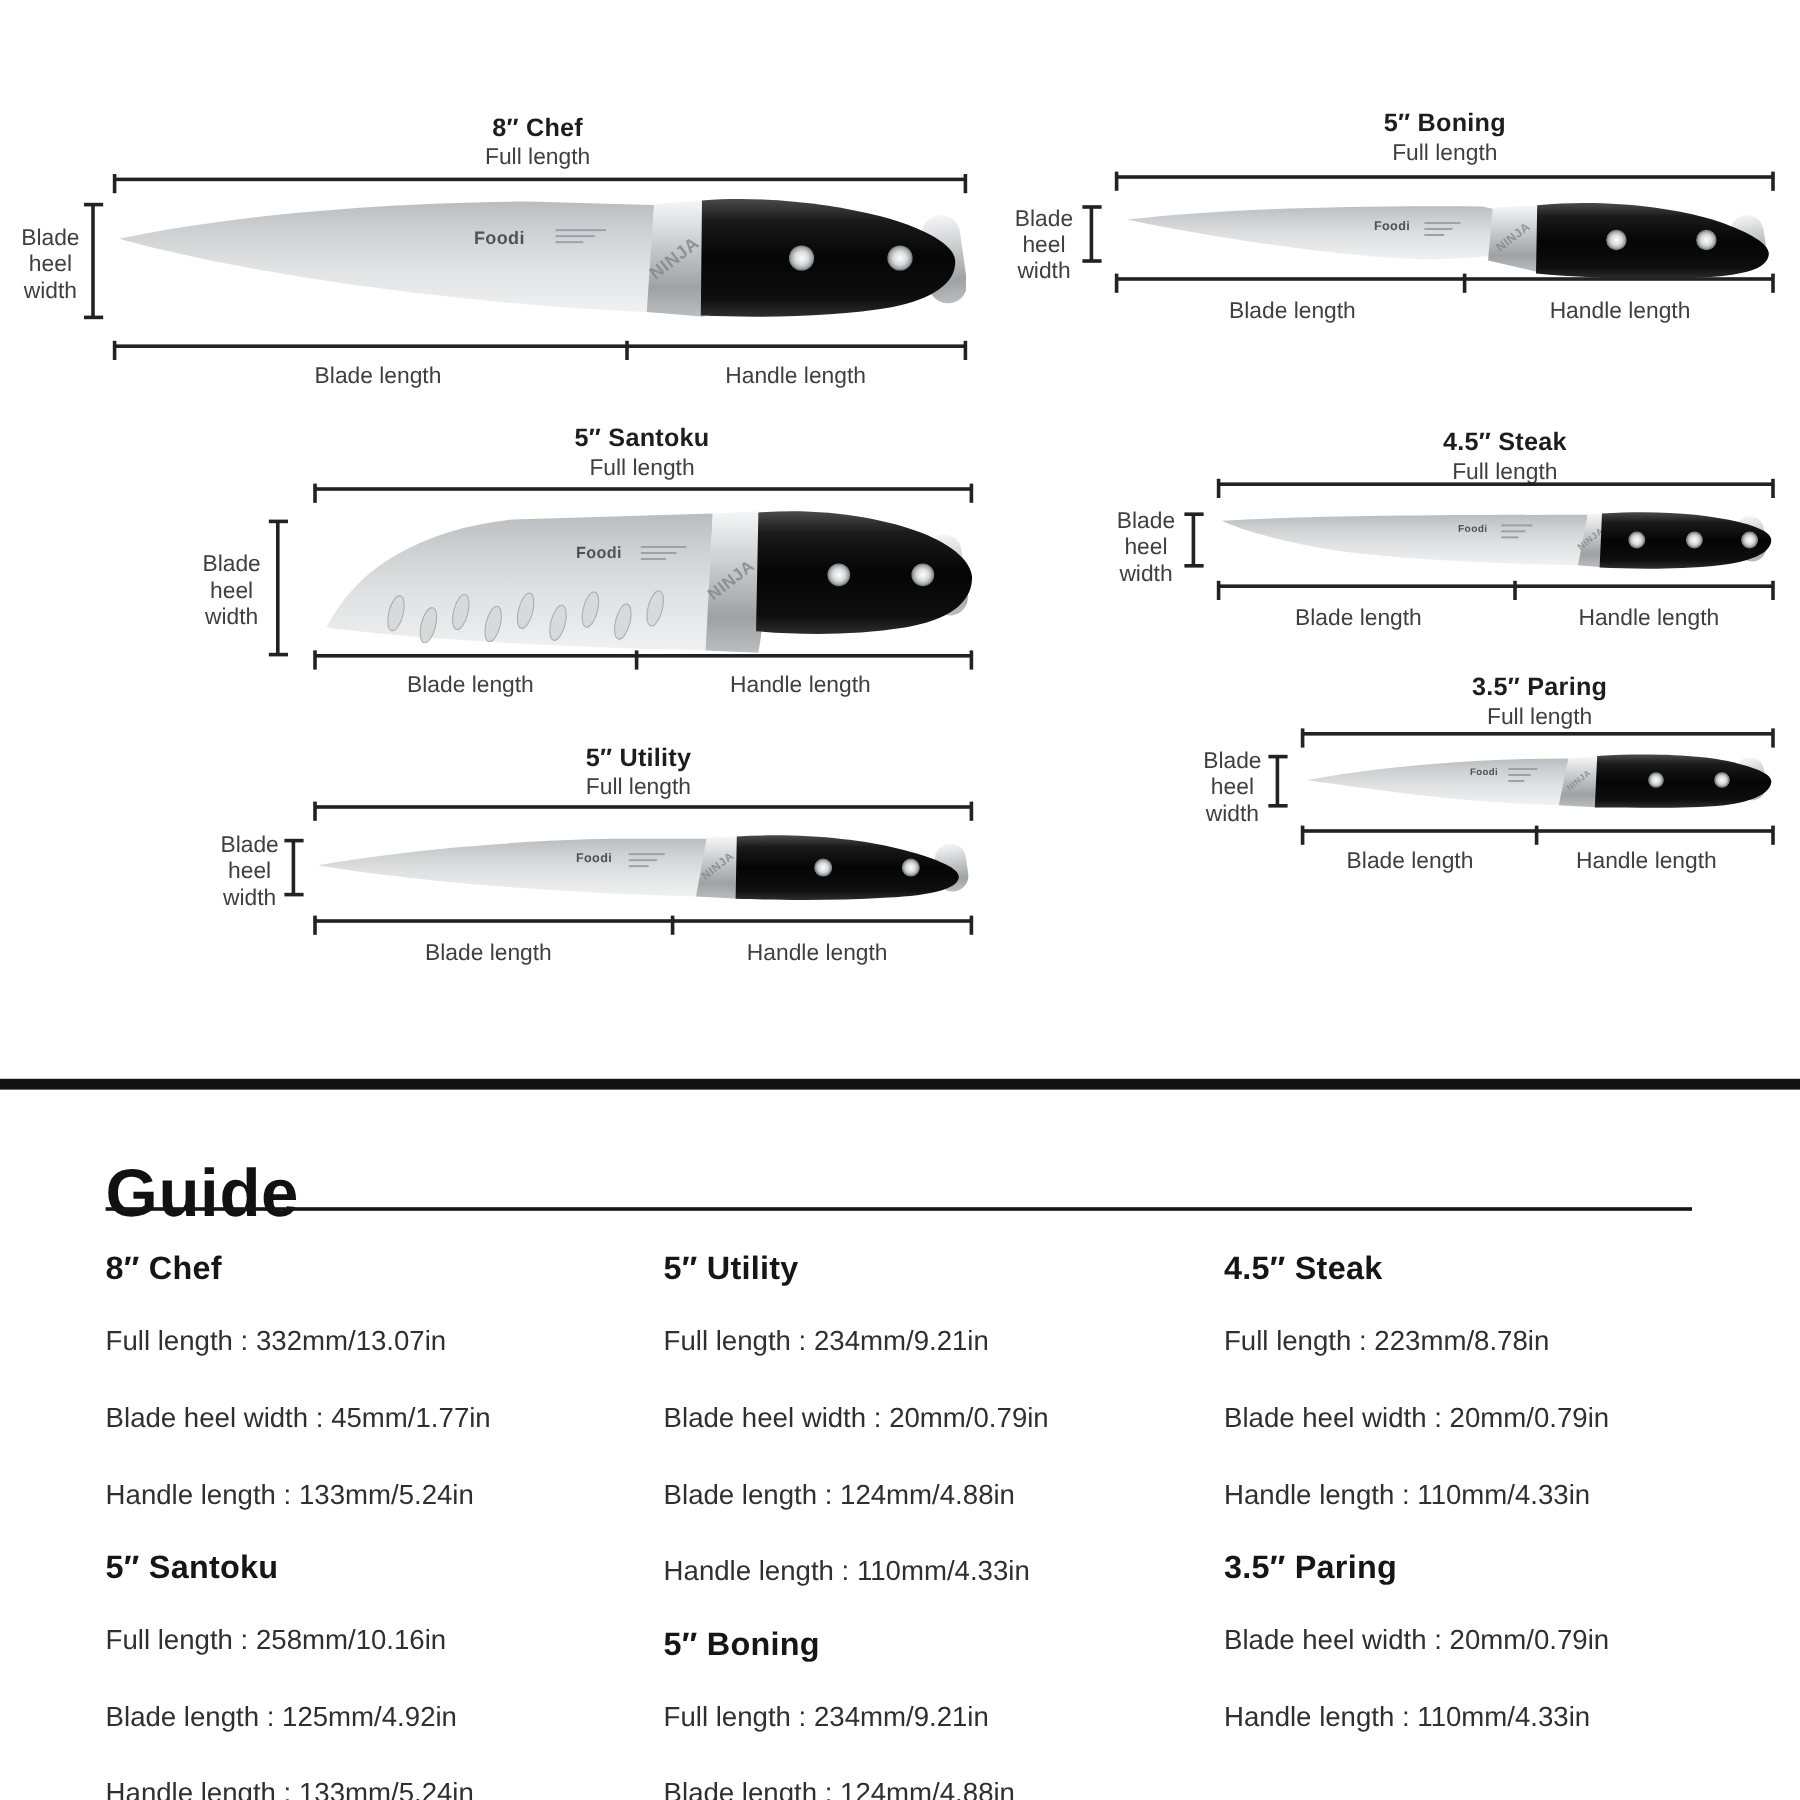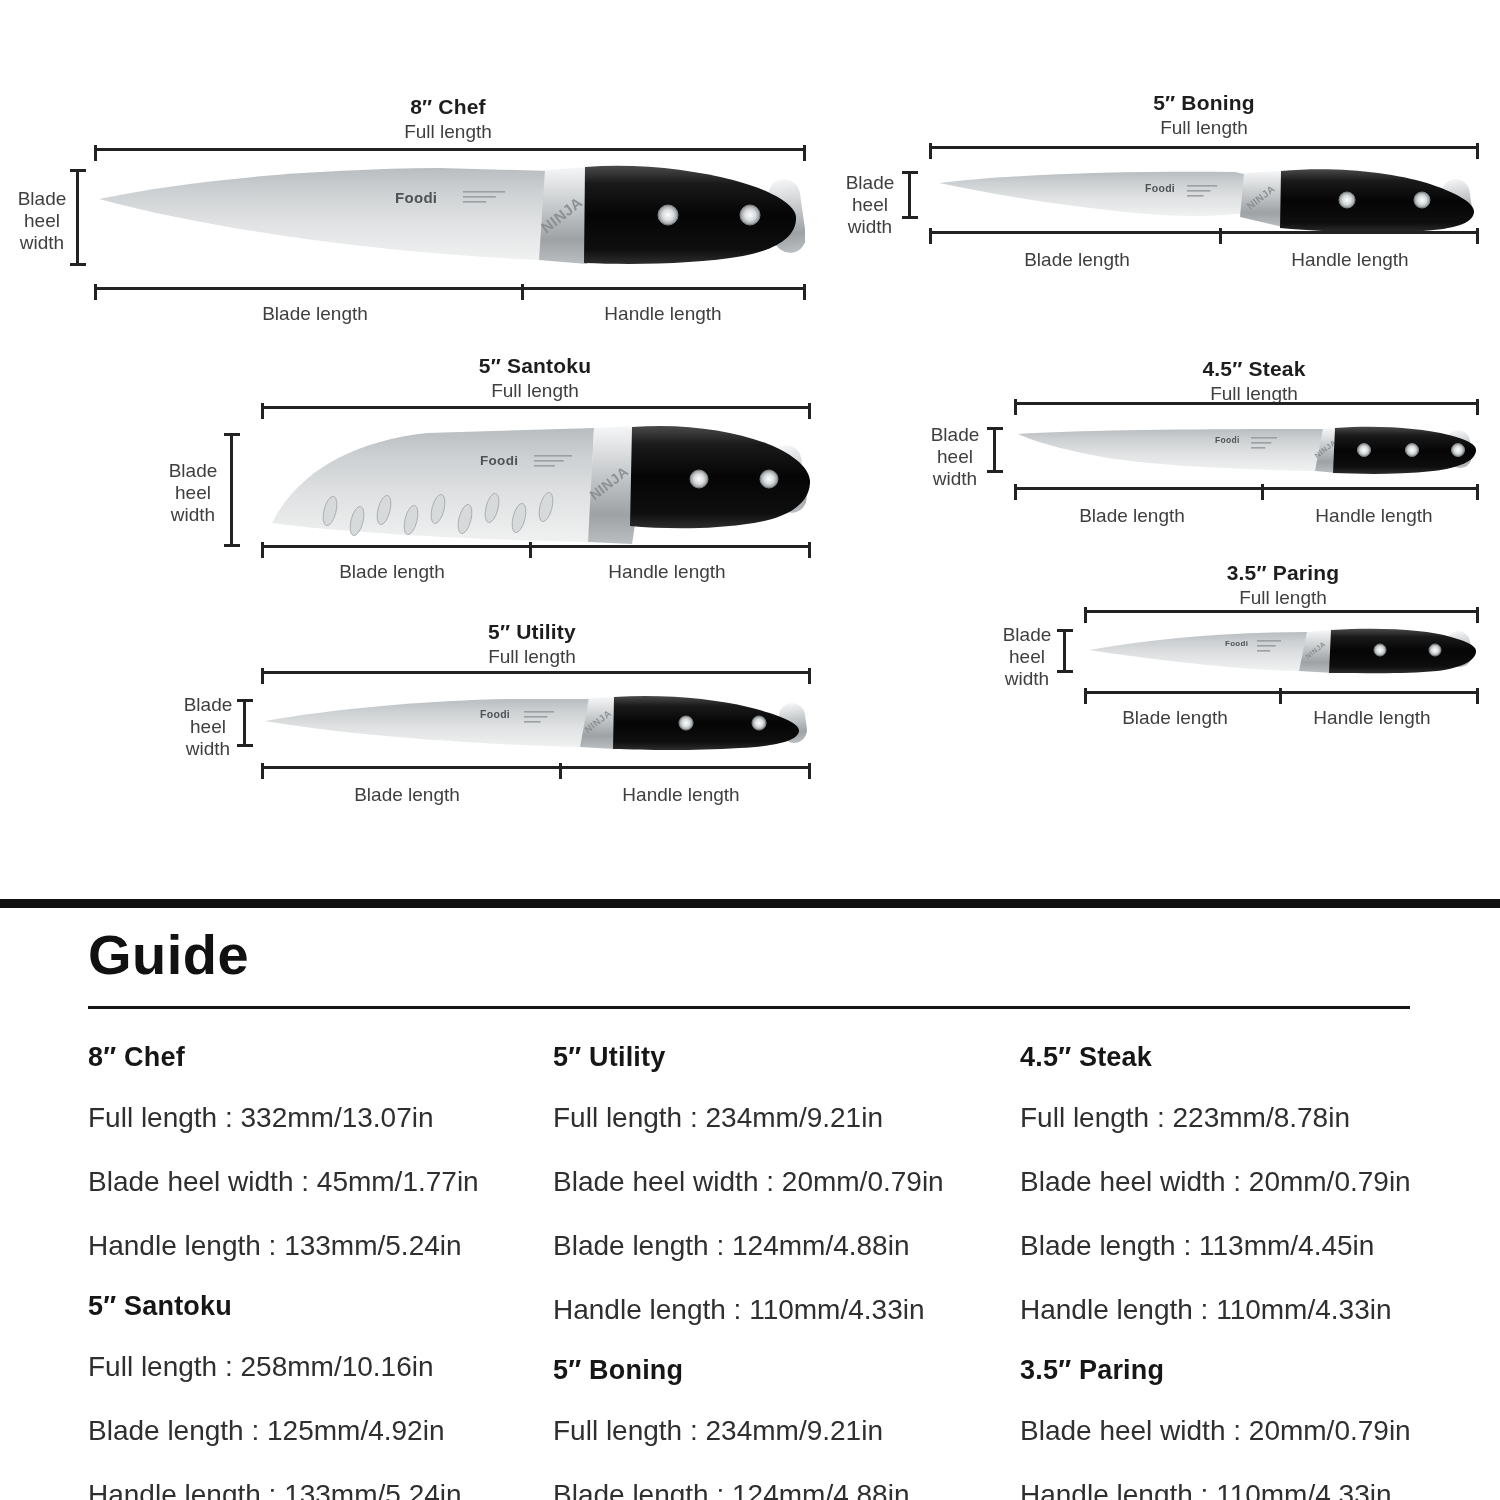--- a/index.html
+++ b/index.html
@@ -18,26 +18,26 @@
   .dim-h::after{right:-1px;}
   .dim-tick{position:absolute;width:3px;height:16px;background:#222;top:-6.5px;}
   .dim-v{position:absolute;width:0;border-left:3px solid #222;}
   .dim-v::before,.dim-v::after{content:"";position:absolute;height:3px;width:16px;background:#222;left:-9.5px;}
   .dim-v::before{top:-1px;}
   .dim-v::after{bottom:-1px;}
   .knife-svg{position:absolute;}
   .knife-svg svg{display:block;width:100%;height:100%;}
   
   .divider-bar{position:absolute;left:0;top:899px;width:1500px;height:9px;background:#111;}
-  .guide-title{position:absolute;left:88px;top:922px;margin:0;font-size:56px;font-weight:700;color:#111;letter-spacing:.5px;}
+  .guide-title{position:absolute;left:88px;top:961px;margin:0;font-size:56px;font-weight:700;color:#111;letter-spacing:.5px;}
   .guide-underline{position:absolute;left:88px;top:1006px;width:1322px;height:3px;background:#151515;}
   .guide-col{position:absolute;top:1042px;width:460px;}
   .guide-section{margin-bottom:26px;}
   .guide-heading{font-size:27px;font-weight:700;color:#161616;margin:0 0 12px 0;letter-spacing:.2px;}
-  .spec-row{font-size:28px;color:#2f2f2f;line-height:39px;white-space:nowrap;margin-top:25px;}
+  .spec-row{font-size:23px;color:#2f2f2f;line-height:39px;white-space:nowrap;margin-top:25px;}
 </style>
 </head>
 <body>
 
 <svg width="0" height="0" style="position:absolute" aria-hidden="true">
   <defs>
     <linearGradient id="gBlade" x1="0" y1="0" x2="0" y2="1">
       <stop offset="0" stop-color="#b9bdbf"></stop>
         <stop offset="0.25" stop-color="#cdd0d2"></stop>
       <stop offset="0.6" stop-color="#e0e2e3"></stop>
@@ -285,21 +285,20 @@
             <div class="spec-row"><span>Full length</span><span> : </span><span>234mm/9.21in</span></div>
             <div class="spec-row"><span>Blade length</span><span> : </span><span>124mm/4.88in</span></div>
             <div class="spec-row"><span>Handle length</span><span> : </span><span>110mm/4.33in</span></div>
           </div>
         </div>
         <div class="guide-col" style="left: 1020px;">
           <div class="guide-section">
             <h2 class="guide-heading">4.5″ Steak</h2>
             <div class="spec-row"><span>Full length</span><span> : </span><span>223mm/8.78in</span></div>
             <div class="spec-row"><span>Blade heel width</span><span> : </span><span>20mm/0.79in</span></div>
-            <div class="spec-row"><span>Blade length</span><span> : </span><span>113mm/4.45in</span></div>
             <div class="spec-row"><span>Handle length</span><span> : </span><span>110mm/4.33in</span></div>
           </div>
           <div class="guide-section">
             <h2 class="guide-heading">3.5″ Paring</h2>
             <div class="spec-row"><span>Blade heel width</span><span> : </span><span>20mm/0.79in</span></div>
             <div class="spec-row"><span>Handle length</span><span> : </span><span>110mm/4.33in</span></div>
           </div>
         </div>
       </div>
   </section>

